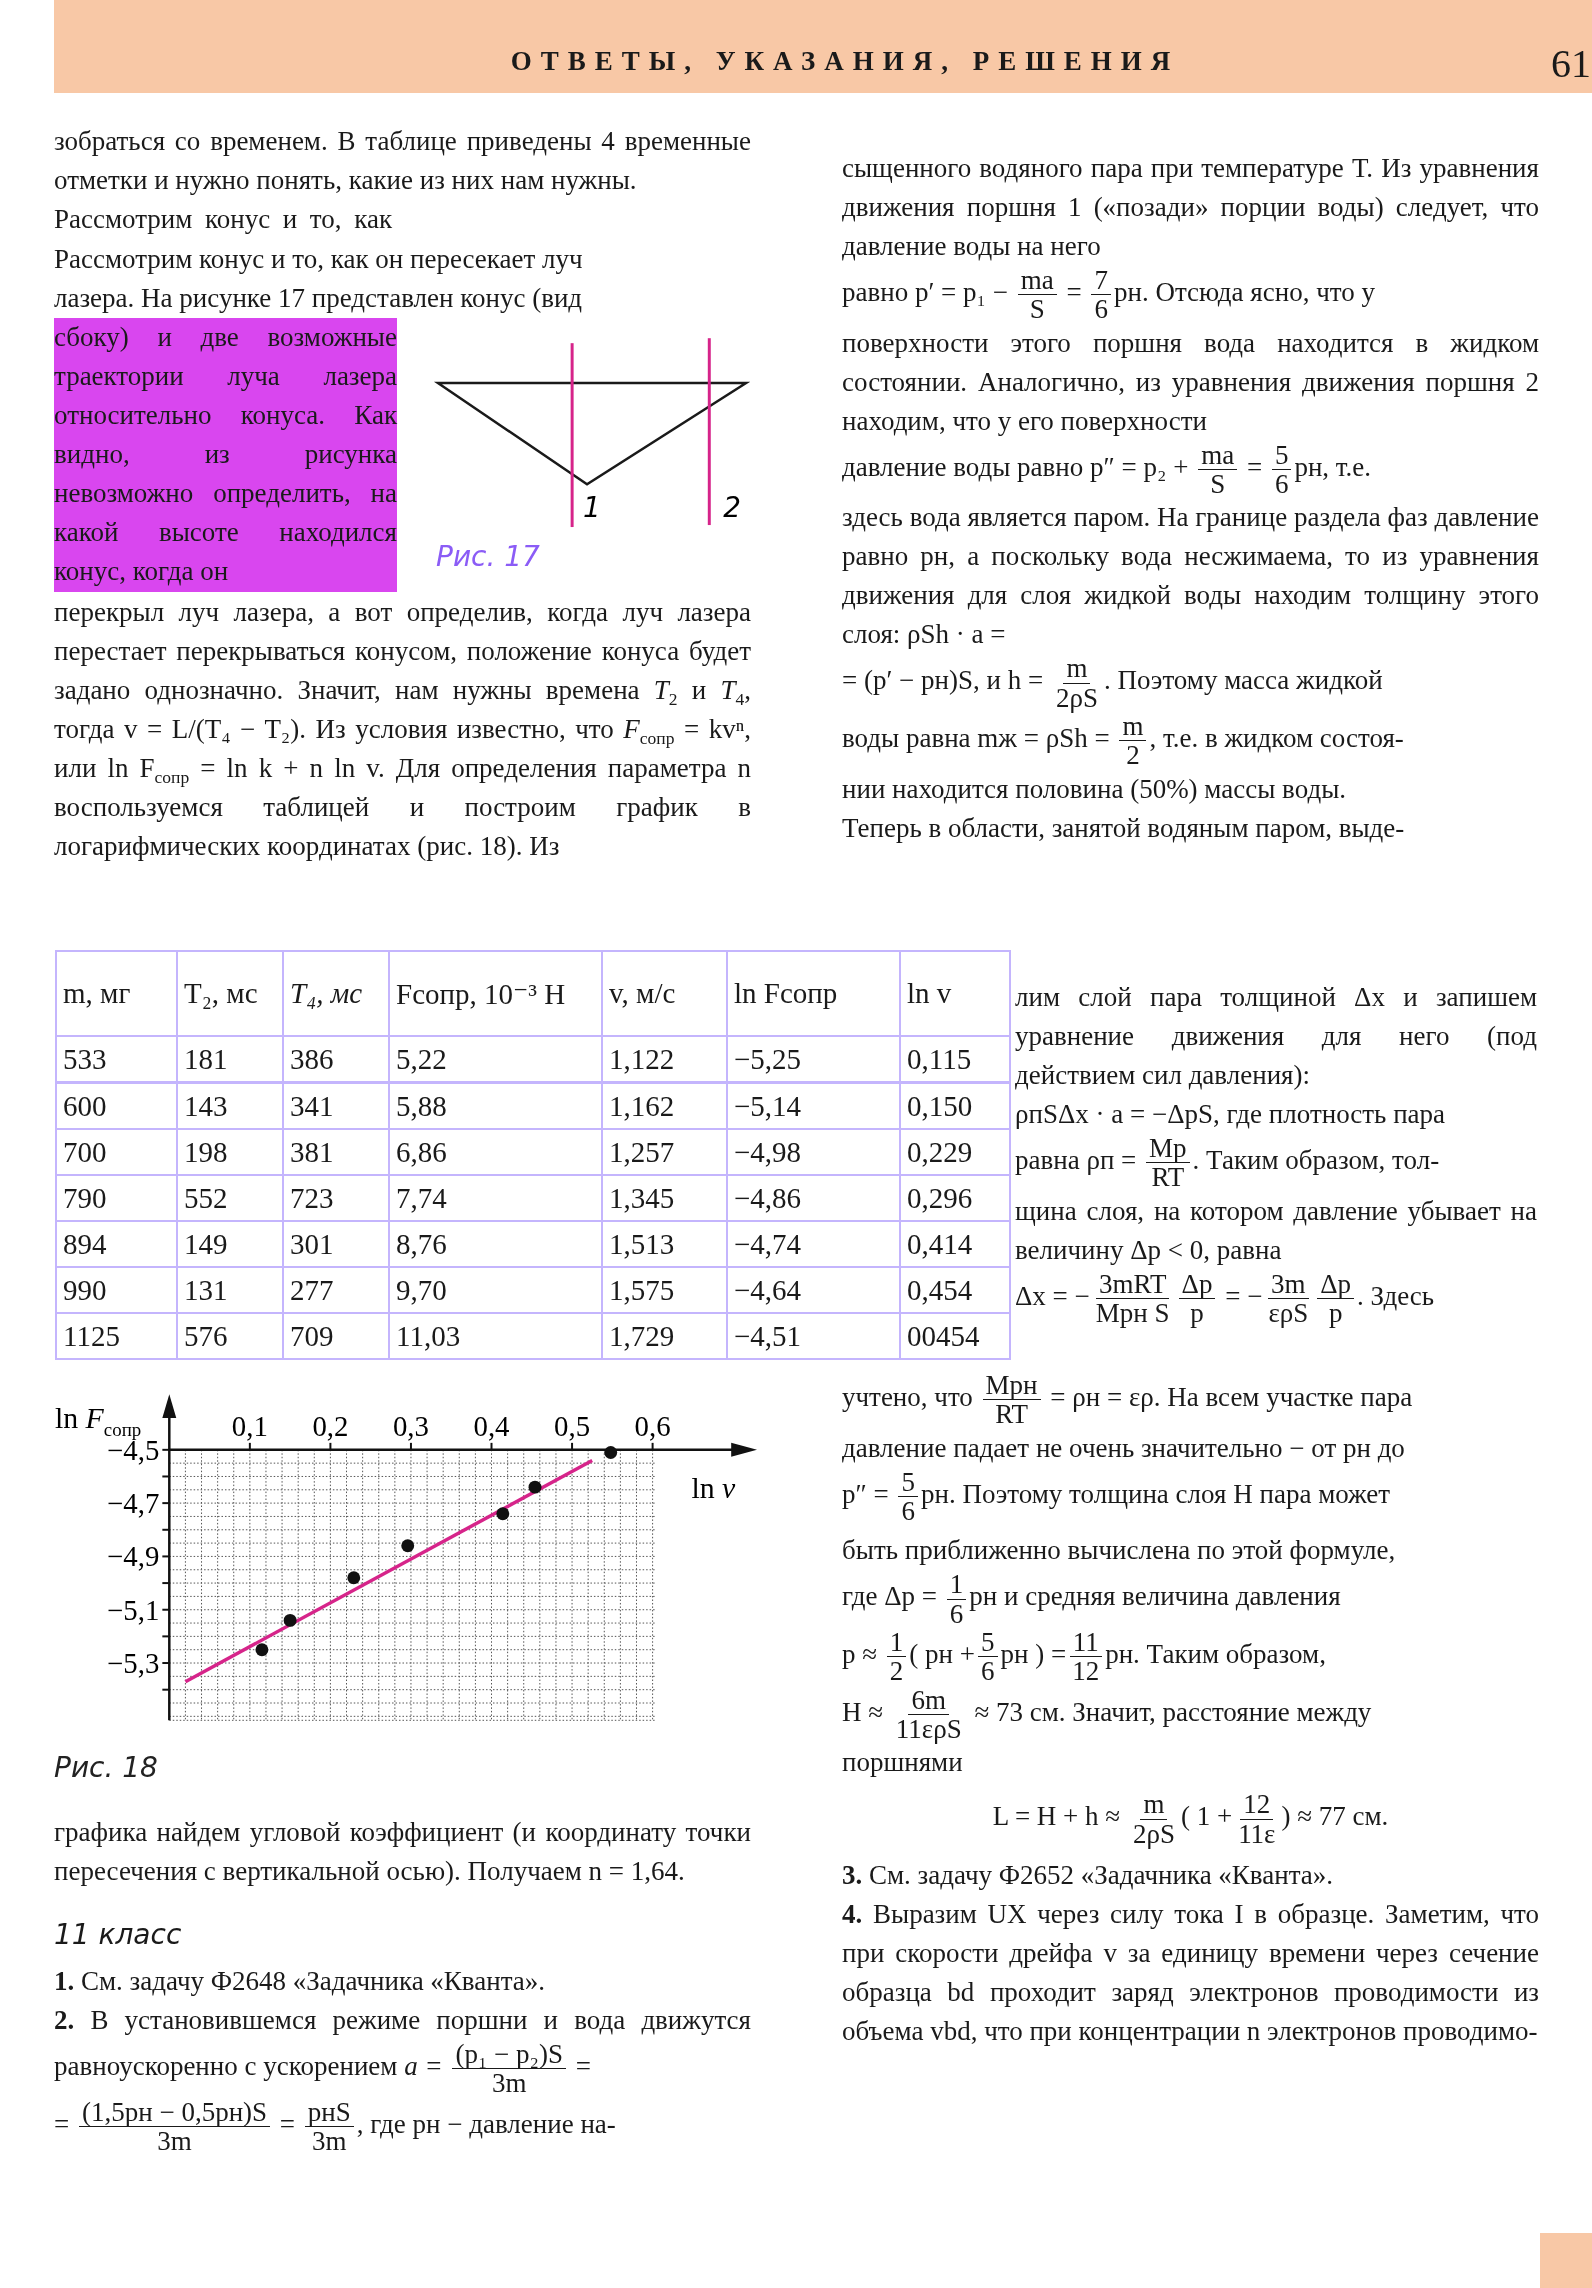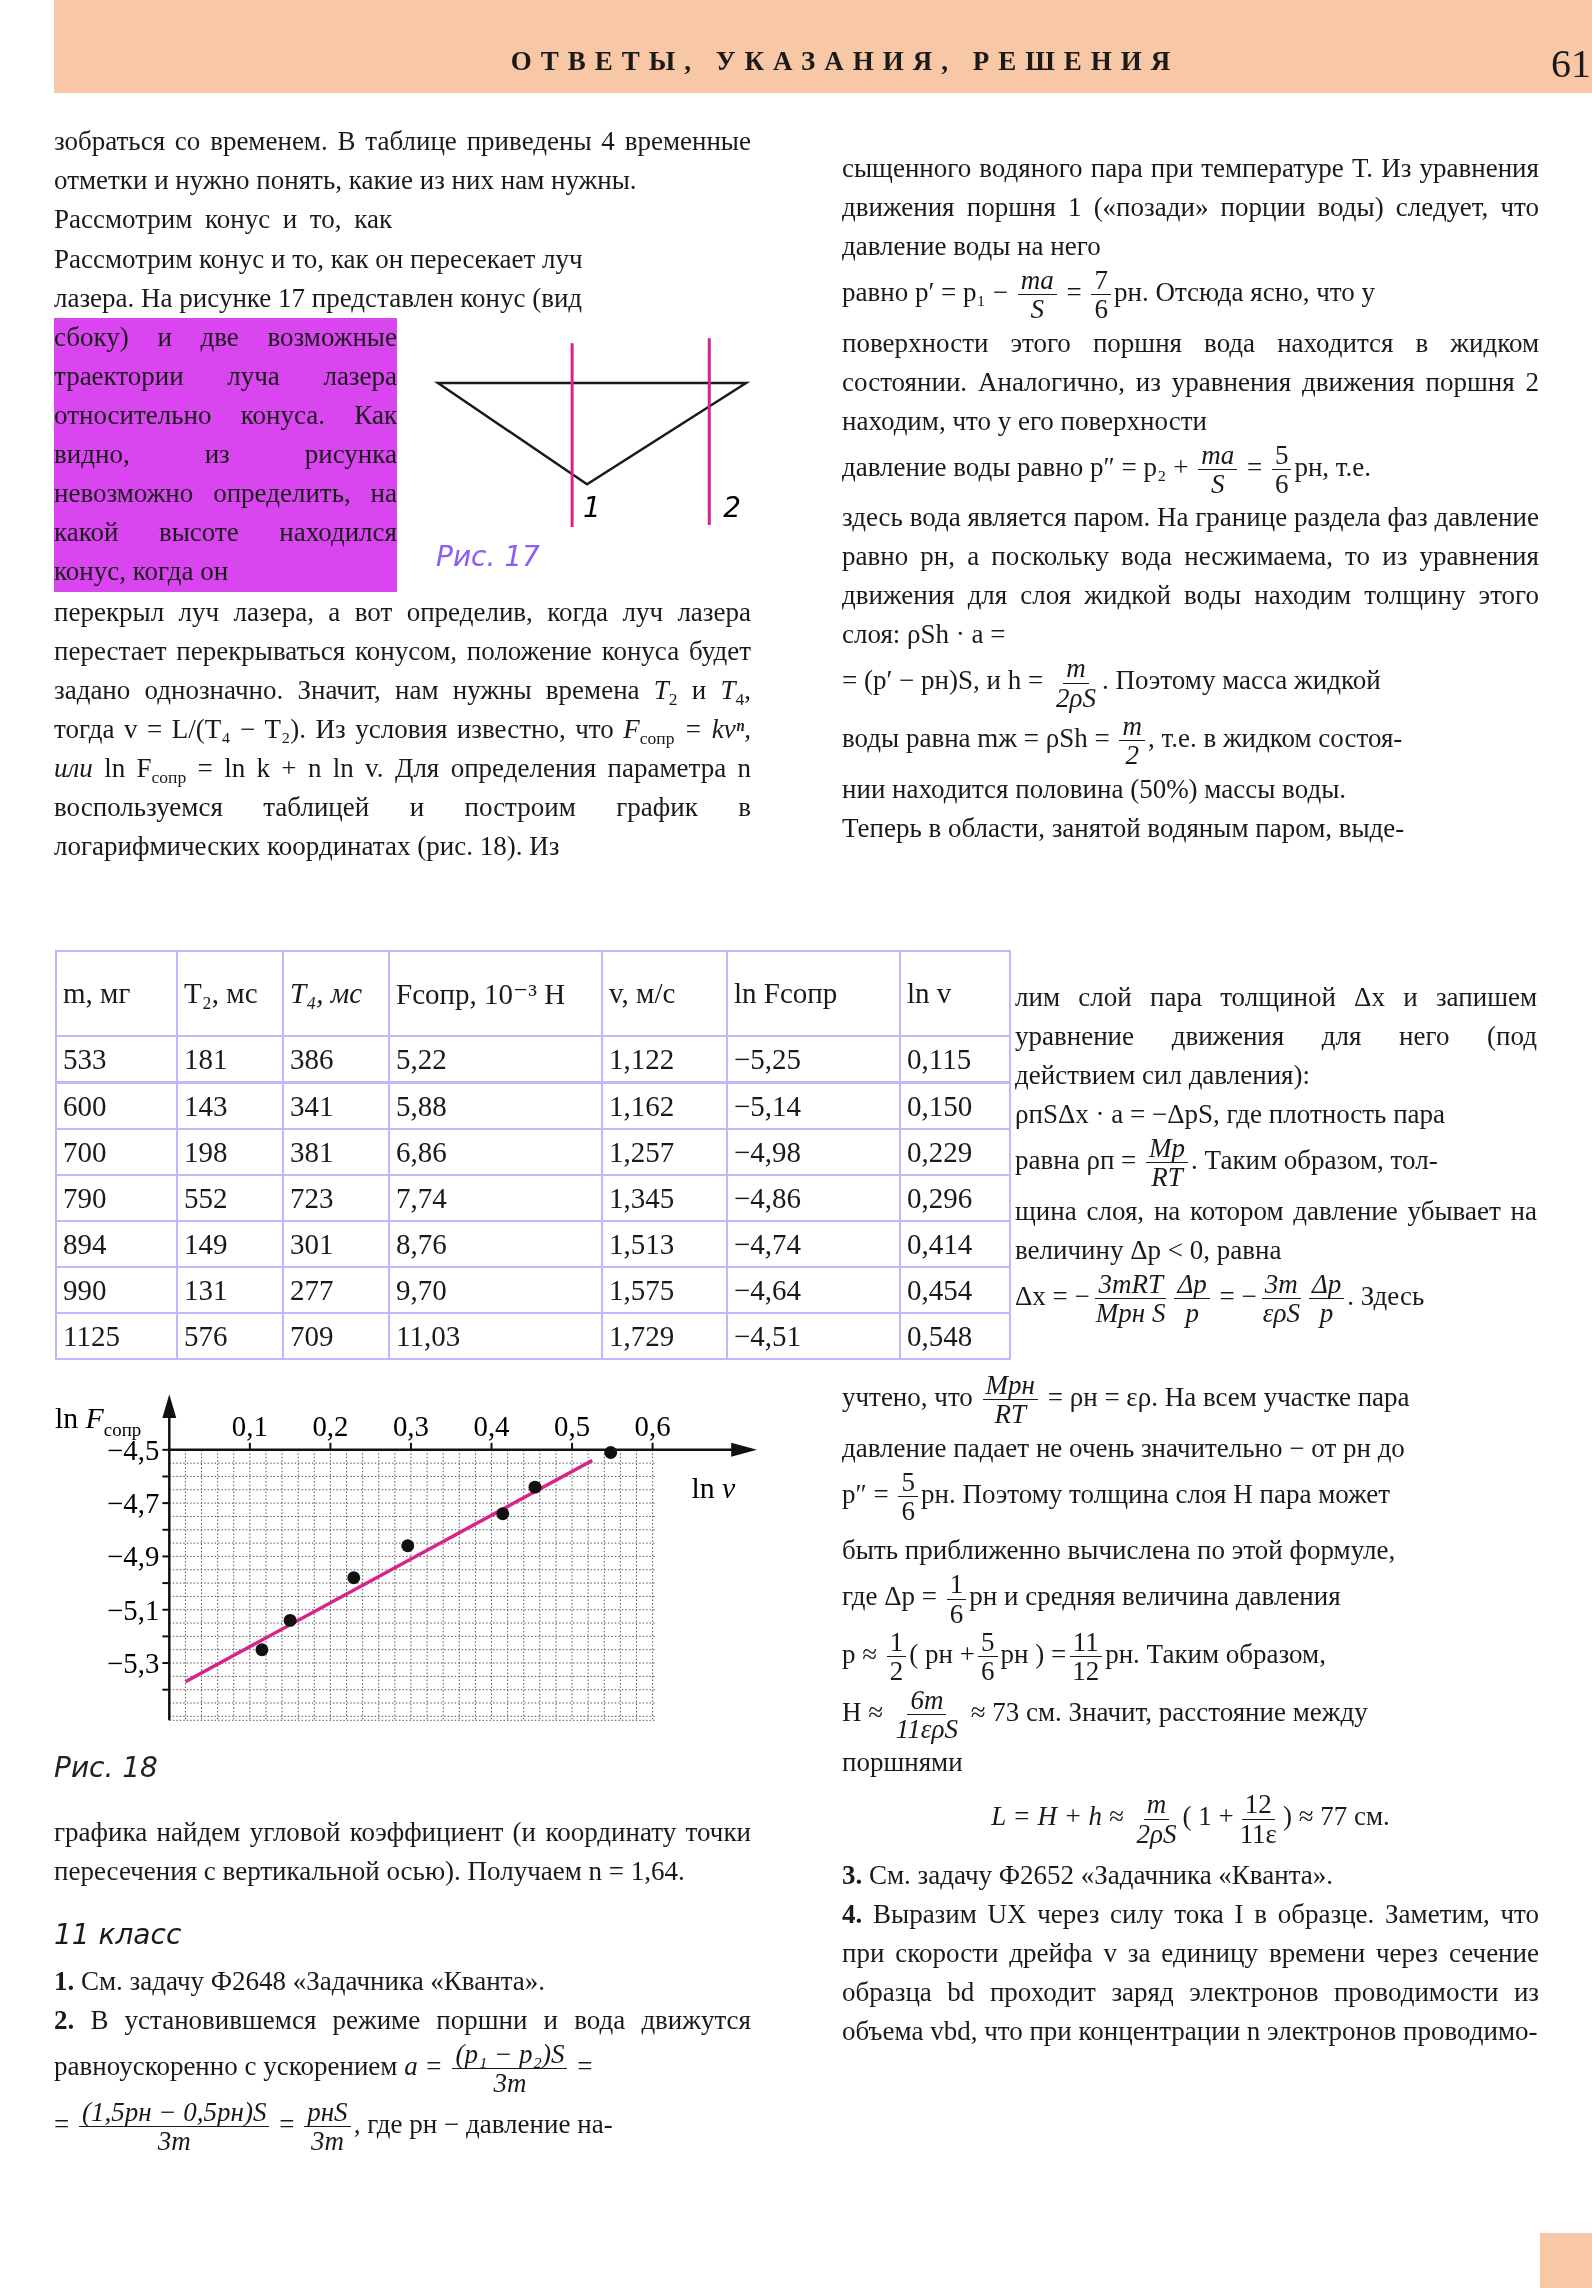--- a/index.html
+++ b/index.html
@@ -8,21 +8,21 @@
   .header{position:absolute;left:54px;top:0;width:1538px;height:93px;background:#f8c8a6;padding-left:44px;}
   .header-title{position:absolute;left:0;right:0;top:46px;text-align:center;
        font-family:"Liberation Serif",serif;font-weight:bold;font-size:27px;letter-spacing:9px;}
   .page-num{position:absolute;right:45px;top:40px;font-size:40px;}
   .corner-tab{position:absolute;right:0;top:2233px;width:52px;height:56px;background:#f8c8a6;}
 
   .col{position:absolute;font-size:27px;line-height:39px;}
   .col p{margin:0;text-align:justify;}
   .lcol{left:54px;width:697px;top:122px;}
   .rcol{left:842px;width:697px;top:149px;}
-  i,.it{font-style:italic;}
+  i,.it{}
   sub{font-size:65%;vertical-align:-0.35em;line-height:0;}
   .frac{display:inline-flex;flex-direction:column;align-items:center;vertical-align:middle;
         line-height:1.05;margin:0 3px;}
   .frac .num{border-bottom:1.6px solid #1a1a1a;padding:0 3px;}
   .frac .den{padding:0 3px;}
 
   .fig17{position:absolute;left:428px;top:328px;width:328px;height:249px;}
   .fig17-caption{position:absolute;left:436px;top:540px;font-size:28px;font-family:"DejaVu Sans",sans-serif;font-style:italic;color:#8b5cf6;}
 
   table.data{position:absolute;left:55px;top:950px;border-collapse:collapse;font-size:29px;}
@@ -147,21 +147,21 @@
         <td>−4,64</td>
         <td>0,454</td>
       </tr>
       <tr>
         <td>1125</td>
         <td>576</td>
         <td>709</td>
         <td>11,03</td>
         <td>1,729</td>
         <td>−4,51</td>
-        <td>0,548</td>
+        <td>00454</td>
       </tr>
     </tbody>
 </table>
 
 <svg class="chart" id="chart" viewBox="0 0 720 420">
     <line x1="141.2" y1="62" x2="141.2" y2="334" stroke="#555" stroke-width="1" stroke-dasharray="1.5,2"></line>
     <line x1="157.4" y1="62" x2="157.4" y2="334" stroke="#555" stroke-width="1" stroke-dasharray="1.5,2"></line>
     <line x1="173.6" y1="62" x2="173.6" y2="334" stroke="#555" stroke-width="1" stroke-dasharray="1.5,2"></line>
     <line x1="189.8" y1="62" x2="189.8" y2="334" stroke="#555" stroke-width="1" stroke-dasharray="1.5,2"></line>
     <line x1="206" y1="62" x2="206" y2="334" stroke="#555" stroke-width="1" stroke-dasharray="1.5,2"></line>

